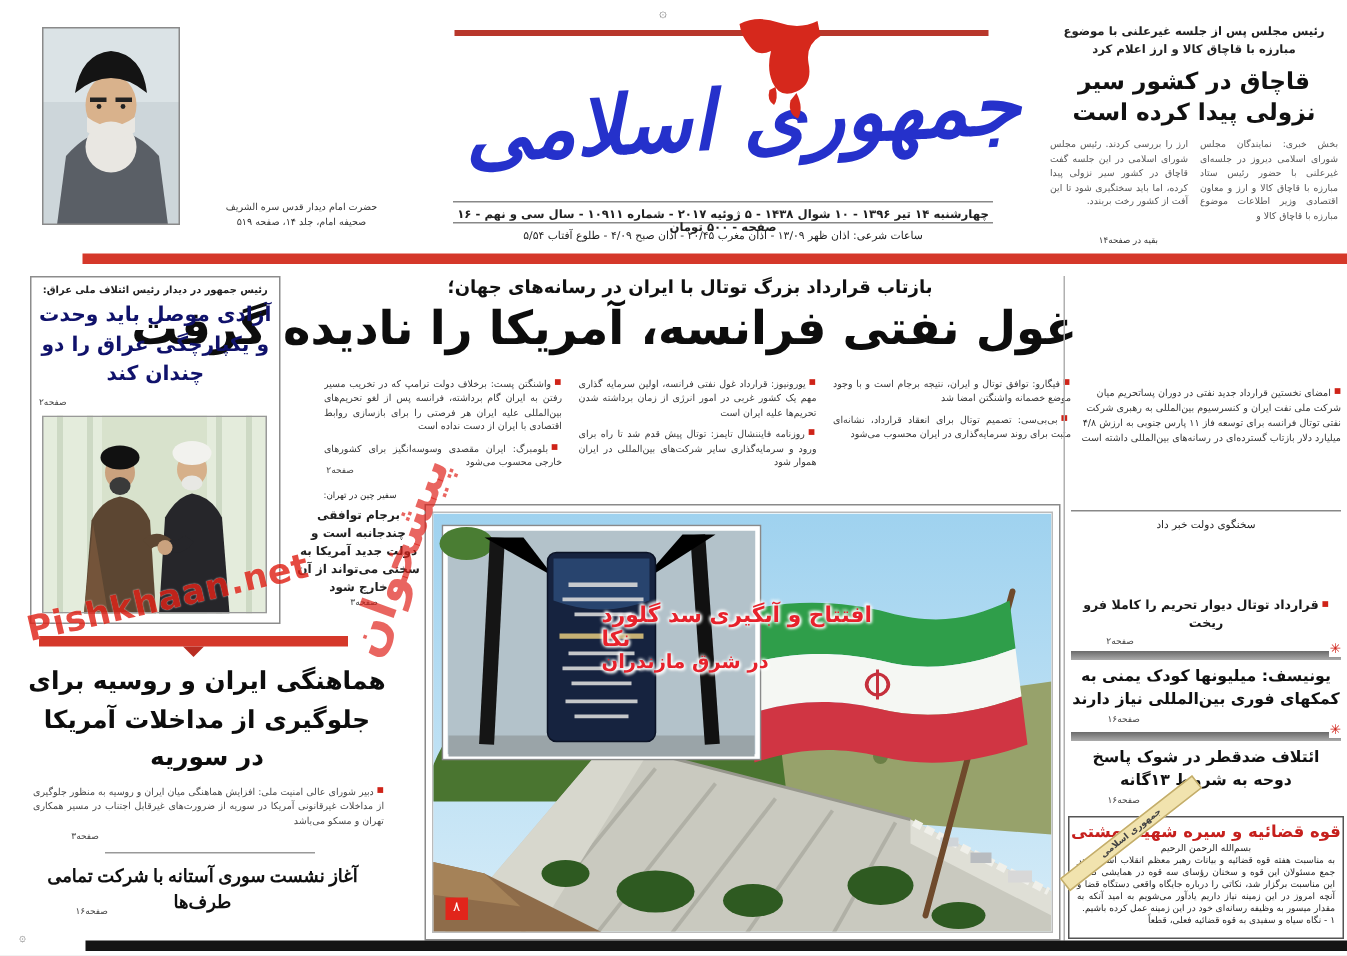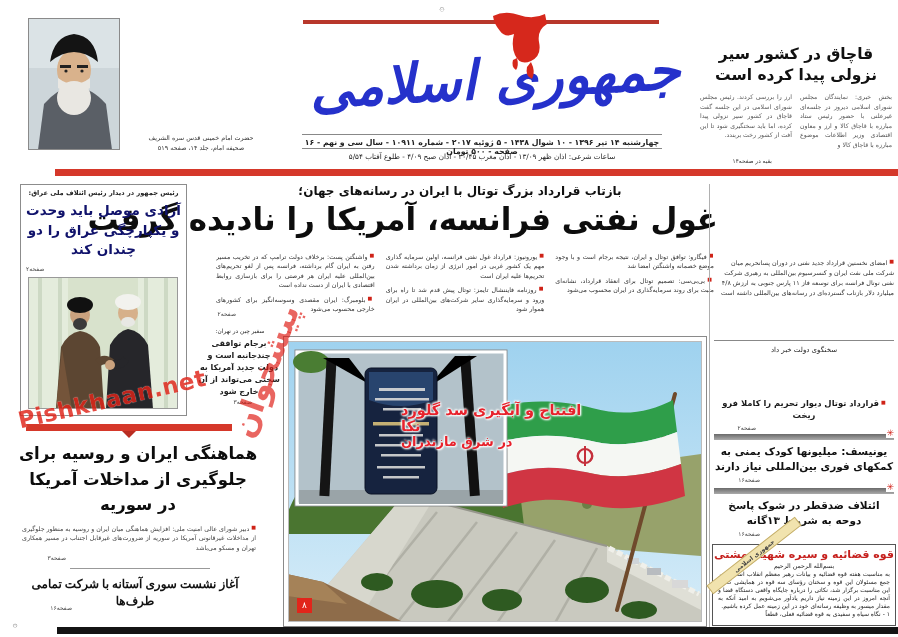--- a/index.html
+++ b/index.html
@@ -129,36 +129,37 @@
     <ellipse cx="46" cy="80" rx="17" ry="17" fill="#e9e7e2"></ellipse>
     <path d="M30,60 Q46,72 62,60 L62,70 Q46,80 30,70 Z" fill="#e9e7e2"></path>
     <path d="M22,44 Q26,18 46,16 Q67,18 70,44 Q58,34 46,34 Q34,34 22,44 Z" fill="#141414"></path>
     <rect x="32" y="47" width="11" height="3" fill="#222"></rect>
     <rect x="49" y="47" width="11" height="3" fill="#222"></rect>
     <circle cx="38" cy="53" r="1.6" fill="#222"></circle>
     <circle cx="54" cy="53" r="1.6" fill="#222"></circle>
     <rect x="0.5" y="0.5" width="91" height="131" fill="none" stroke="#8a8a8a"></rect>
   </svg>
   <div id="imam-attr" class="abs">
-    <div>حضرت امام خمینی قدس سره الشریف</div>
+    <div>حضرت امام دیدار قدس سره الشریف</div>
     <div>صحیفه امام، جلد ۱۴، صفحه ۵۱۹</div>
   </div>
 
   <div id="mast-rule" class="abs"></div>
   <svg id="blood-svg" class="abs" width="64" height="80" viewBox="0 0 64 80">
     <path d="M6,6 Q18,0 32,5 Q46,10 58,4 L60,14 Q50,20 52,32 Q55,46 44,51 Q33,56 28,45 Q24,36 27,24 Q18,28 13,21 Q7,14 6,6 Z" fill="#d6281c"></path>
     <path d="M44,52 q5,10 1,17 q-7,-3 -5,-12 z" fill="#d6281c"></path>
     <path d="M30,48 q2,8 -1,12 q-5,-3 -3,-10 z" fill="#d6281c"></path>
   </svg>
   <svg id="logo-svg" class="abs" width="390" height="104" viewBox="0 0 390 104">
     <text x="195" y="74" text-anchor="middle" font-family="DejaVu Sans" font-size="54" font-weight="bold" font-style="italic" fill="#2531cb" transform="rotate(-3 195 55)">جمهوری اسلامی</text>
   </svg>
   <div id="date-line" class="abs c">چهارشنبه ۱۴ تیر ۱۳۹۶ - ۱۰ شوال ۱۴۳۸ - ۵ ژوئیه ۲۰۱۷ - شماره ۱۰۹۱۱ - سال سی و نهم - ۱۶ صفحه - ۵۰۰ تومان</div>
   <div id="prayer-line" class="abs c">ساعات شرعی: اذان ظهر ۱۳/۰۹ - اذان مغرب ۲۰/۴۵ - اذان صبح ۴/۰۹ - طلوع آفتاب ۵/۵۴</div>
 
+  <div id="smug-kicker" class="abs c">رئیس مجلس پس از جلسه غیرعلنی با موضوع مبارزه با قاچاق کالا و ارز اعلام کرد</div>
   <div id="smug-headline" class="abs c">قاچاق در کشور سیر نزولی پیدا کرده است</div>
   <div id="smug-body" class="abs">
     <div class="j">بخش خبری: نمایندگان مجلس شورای اسلامی دیروز در جلسه‌ای غیرعلنی با حضور رئیس ستاد مبارزه با قاچاق کالا و ارز و معاون اقتصادی وزیر اطلاعات موضوع مبارزه با قاچاق کالا و</div>
     <div class="j">ارز را بررسی کردند. رئیس مجلس شورای اسلامی در این جلسه گفت قاچاق در کشور سیر نزولی پیدا کرده، اما باید سختگیری شود تا این آفت از کشور رخت بربندد.</div>
   </div>
   <div id="smug-more" class="abs">بقیه در صفحه۱۴</div>
 
   <div id="main-divider" class="abs"></div>
 
   <div id="ms-kicker" class="abs c">بازتاب قرارداد بزرگ توتال با ایران در رسانه‌های جهان؛</div>

